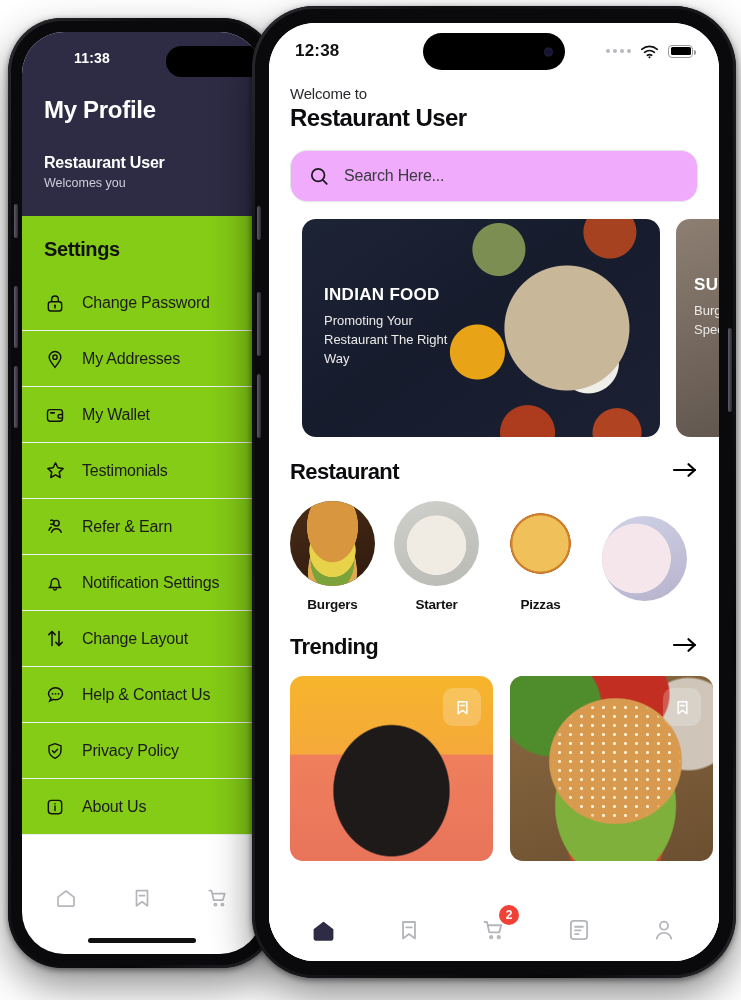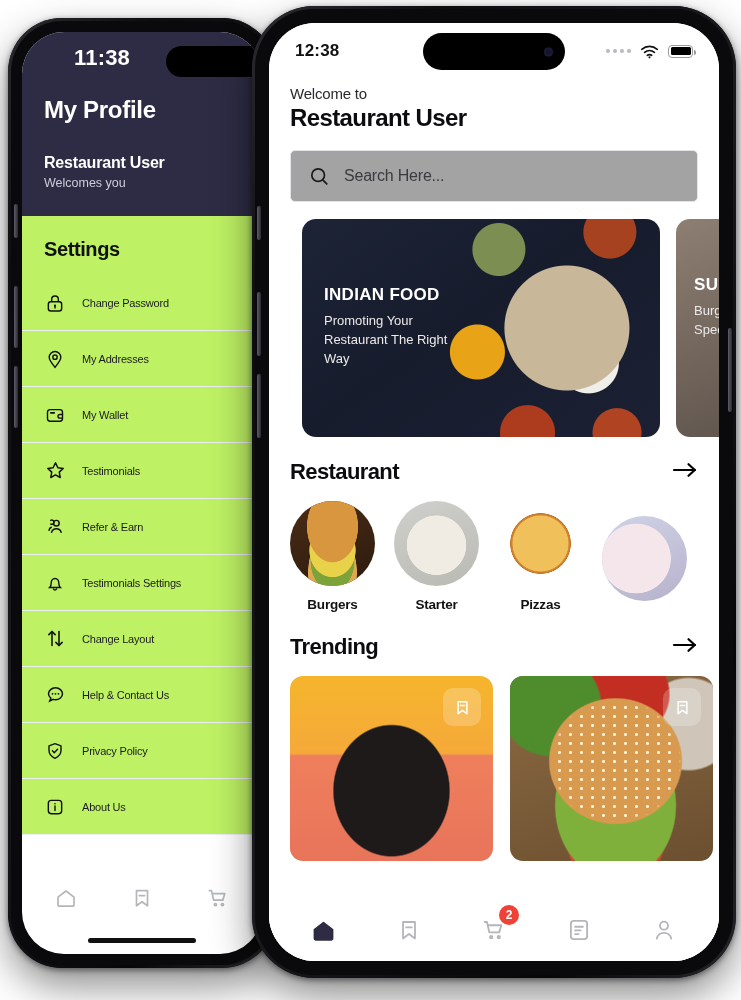--- a/index.html
+++ b/index.html
@@ -47,39 +47,39 @@
      box-sizing:border-box;padding:1.5px;}
   .batt span{display:block;height:100%;background:#000;border-radius:1.5px;}
   .batt:after{content:"";position:absolute;right:-4px;top:4px;width:2px;height:5px;
      background:#9a9a9e;border-radius:0 2px 2px 0;}
 
   
   .lp-header{background:#2e2c45;padding:0 22px 26px;color:#fff;box-sizing:border-box;}
   .lp-title{font-size:24px;font-weight:700;margin:0;padding-top:14px;letter-spacing:-.3px;}
   .lp-user{font-size:16px;font-weight:700;margin-top:30px;letter-spacing:-.2px;}
   .lp-sub{font-size:12.5px;color:#cfcdda;margin-top:4px;}
-  .lp-body{background:#bef264;}
+  .lp-body{background:#84cc16;}
   .lp-section{font-size:20px;font-weight:700;color:#111;padding:22px 22px 14px;letter-spacing:-.4px;}
   .menu-item{display:flex;align-items:center;gap:16px;padding:14px 22px;
      border-bottom:1px solid #eceff1;box-sizing:border-box;height:56px;}
   .menu-item .ic{width:22px;height:22px;flex:0 0 22px;display:flex;align-items:center;justify-content:center;}
-  .menu-item .lbl{font-size:11px;color:#1b1b20;letter-spacing:-.2px;}
+  .menu-item .lbl{font-size:16px;color:#1b1b20;letter-spacing:-.2px;}
   .lp-tabbar{display:flex;align-items:center;height:60px;padding:0 6px;box-sizing:border-box;}
   .lp-tabbar .tb{flex:1;display:flex;align-items:center;justify-content:center;}
   .home-ind{position:absolute;bottom:11px;left:50%;transform:translateX(-50%);
      width:108px;height:5px;border-radius:3px;background:#111;}
 
   
   .rp-wrap{position:absolute;inset:0;display:flex;flex-direction:column;background:#fff;}
   .rp-scroll{flex:1;overflow:hidden;}
   .rp-top{padding:6px 21px 0;}
   .rp-welcome{font-size:15px;color:#2a2a2e;letter-spacing:-.2px;}
   .rp-name{font-size:24px;font-weight:700;color:#0c0c0f;margin-top:2px;letter-spacing:-.6px;}
-  .searchbar{margin:18px 0 0;height:52px;border:1px solid #e3e5e8;border-radius:5px;
-     display:flex;align-items:center;gap:13px;padding:12px 17px;box-sizing:border-box;background:#a3a3a3;}
+  .searchbar{margin:18px 0 0;height:52px;border:1px solid #e3e5e8;border-radius:17px;
+     display:flex;align-items:center;gap:13px;padding:12px 17px;box-sizing:border-box;background:#f0abfc;}
   .search-ph{font-size:16px;color:#3a3a3f;letter-spacing:-.2px;}
 
   .banners{display:flex;gap:16px;margin-top:17px;padding-left:33px;}
   .banner{position:relative;flex:0 0 358px;height:218px;border-radius:14px;overflow:hidden;}
   .banner2{flex:0 0 120px;}
   .banner-txt{position:absolute;left:22px;top:66px;color:#fff;z-index:4;}
   .banner-h{font-size:17px;font-weight:700;letter-spacing:.3px;}
   .banner-p{font-size:13px;line-height:1.45;margin-top:7px;max-width:150px;color:#eceaea;}
   .banner2 .banner-txt{left:18px;top:56px;}
   .banner2 .banner-p{max-width:80px;}
@@ -177,21 +177,21 @@
     <div class="rail"></div>
 
     <div class="side-btn" style="left:6px;top:186px;width:4px;height:34px;"></div>
     <div class="side-btn" style="left:6px;top:268px;width:4px;height:62px;"></div>
     <div class="side-btn" style="left:6px;top:348px;width:4px;height:62px;"></div>
     <div class="side-btn" style="right:5px;top:300px;width:4px;height:76px;"></div>
 
     <div class="screen">
 
       <div class="statusbar" style="color:#fff;">
-        <div class="sb-time" style="font-size:22px;margin-left:26px;">11:38</div>
+        <div class="sb-time" style="font-size:14px;margin-left:26px;">11:38</div>
       </div>
       <div class="island" style="width:110px;height:31px;left:auto;right:-14px;transform:none;"></div>
 
       <div class="lp-header" style="padding-top:50px;">
         <div class="lp-title">My Profile</div>
         <div class="lp-user">Restaurant User</div>
         <div class="lp-sub">Welcomes you</div>
       </div>
 
       <div class="lp-body">
@@ -251,21 +251,21 @@
           <span class="lbl">Refer &amp; Earn</span>
         </div>
 
         <div class="menu-item">
           <span class="ic">
             <svg width="20" height="20" viewBox="0 0 24 24" fill="none" stroke="#111" stroke-width="1.7">
               <path d="M5.6 17.3h12.8c-1.5-1.3-1.8-2.6-1.8-5.1 0-3.3-2-5.7-4.6-5.7S7.4 8.9 7.4 12.2c0 2.5-.3 3.8-1.8 5.1z"></path>
               <path d="M10.2 19.2a2 2 0 0 0 3.6 0" stroke-linecap="round"></path>
             </svg>
           </span>
-          <span class="lbl">Testimonials Settings</span>
+          <span class="lbl">Notification Settings</span>
         </div>
 
         <div class="menu-item">
           <span class="ic">
             <svg width="21" height="21" viewBox="0 0 24 24" fill="none" stroke="#111" stroke-width="1.8" stroke-linecap="round" stroke-linejoin="round">
               <path d="M8 20V4"></path>
                 <path d="M4.4 7.6L8 4l3.6 3.6"></path>
               <path d="M16 4v16"></path>
                 <path d="M19.6 16.4L16 20l-3.6-3.6"></path>
             </svg>

